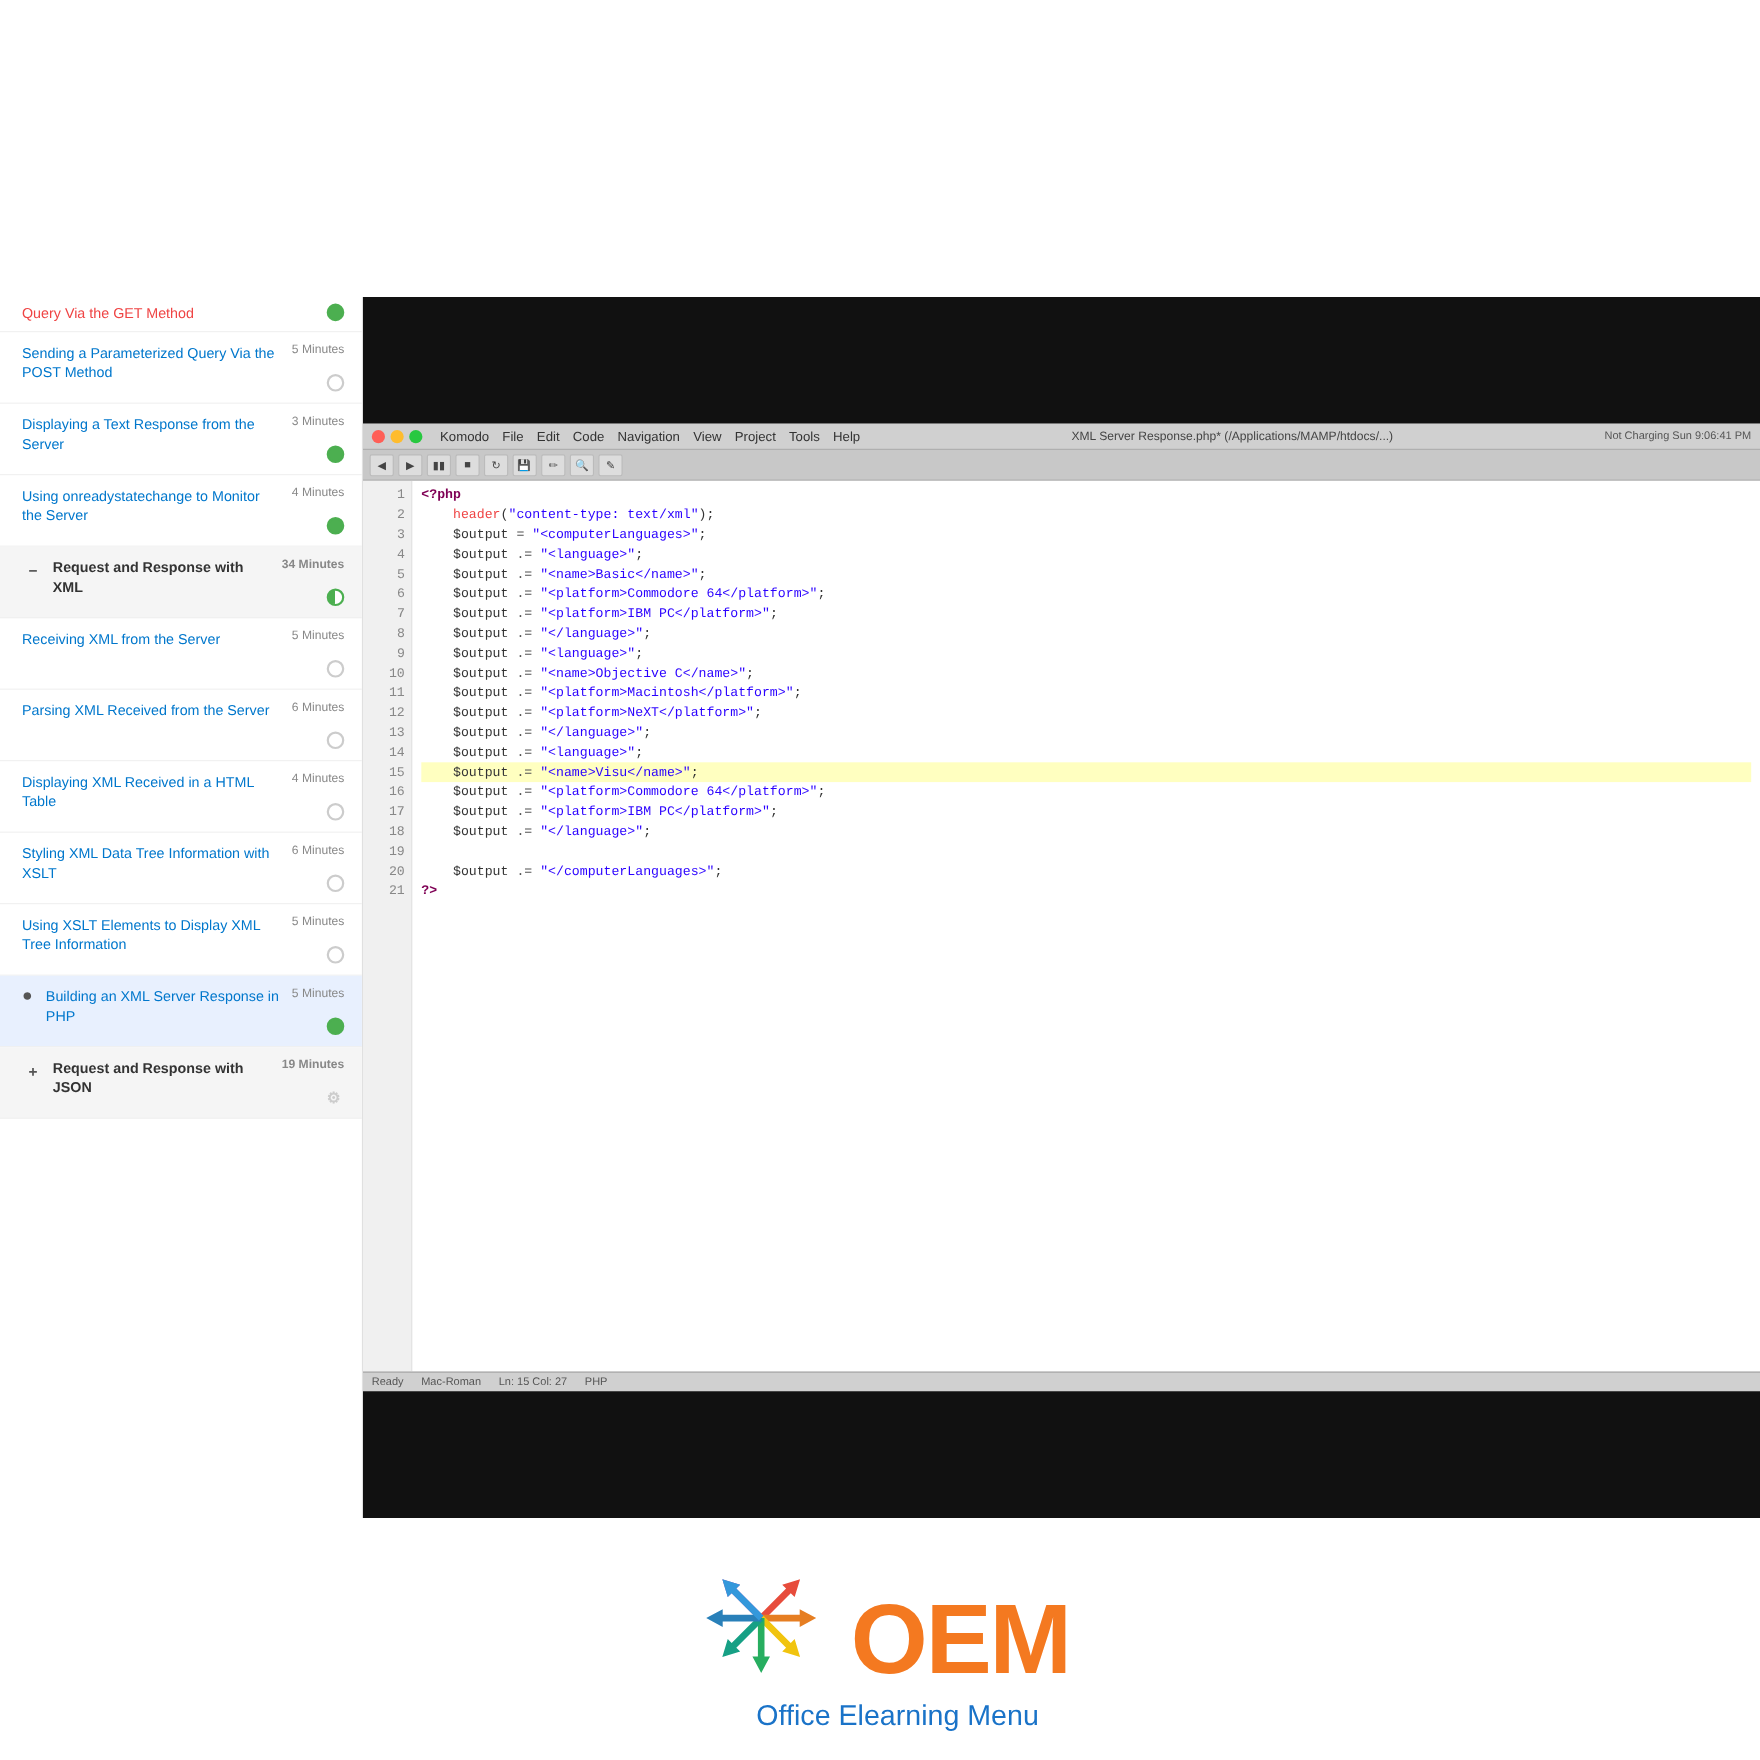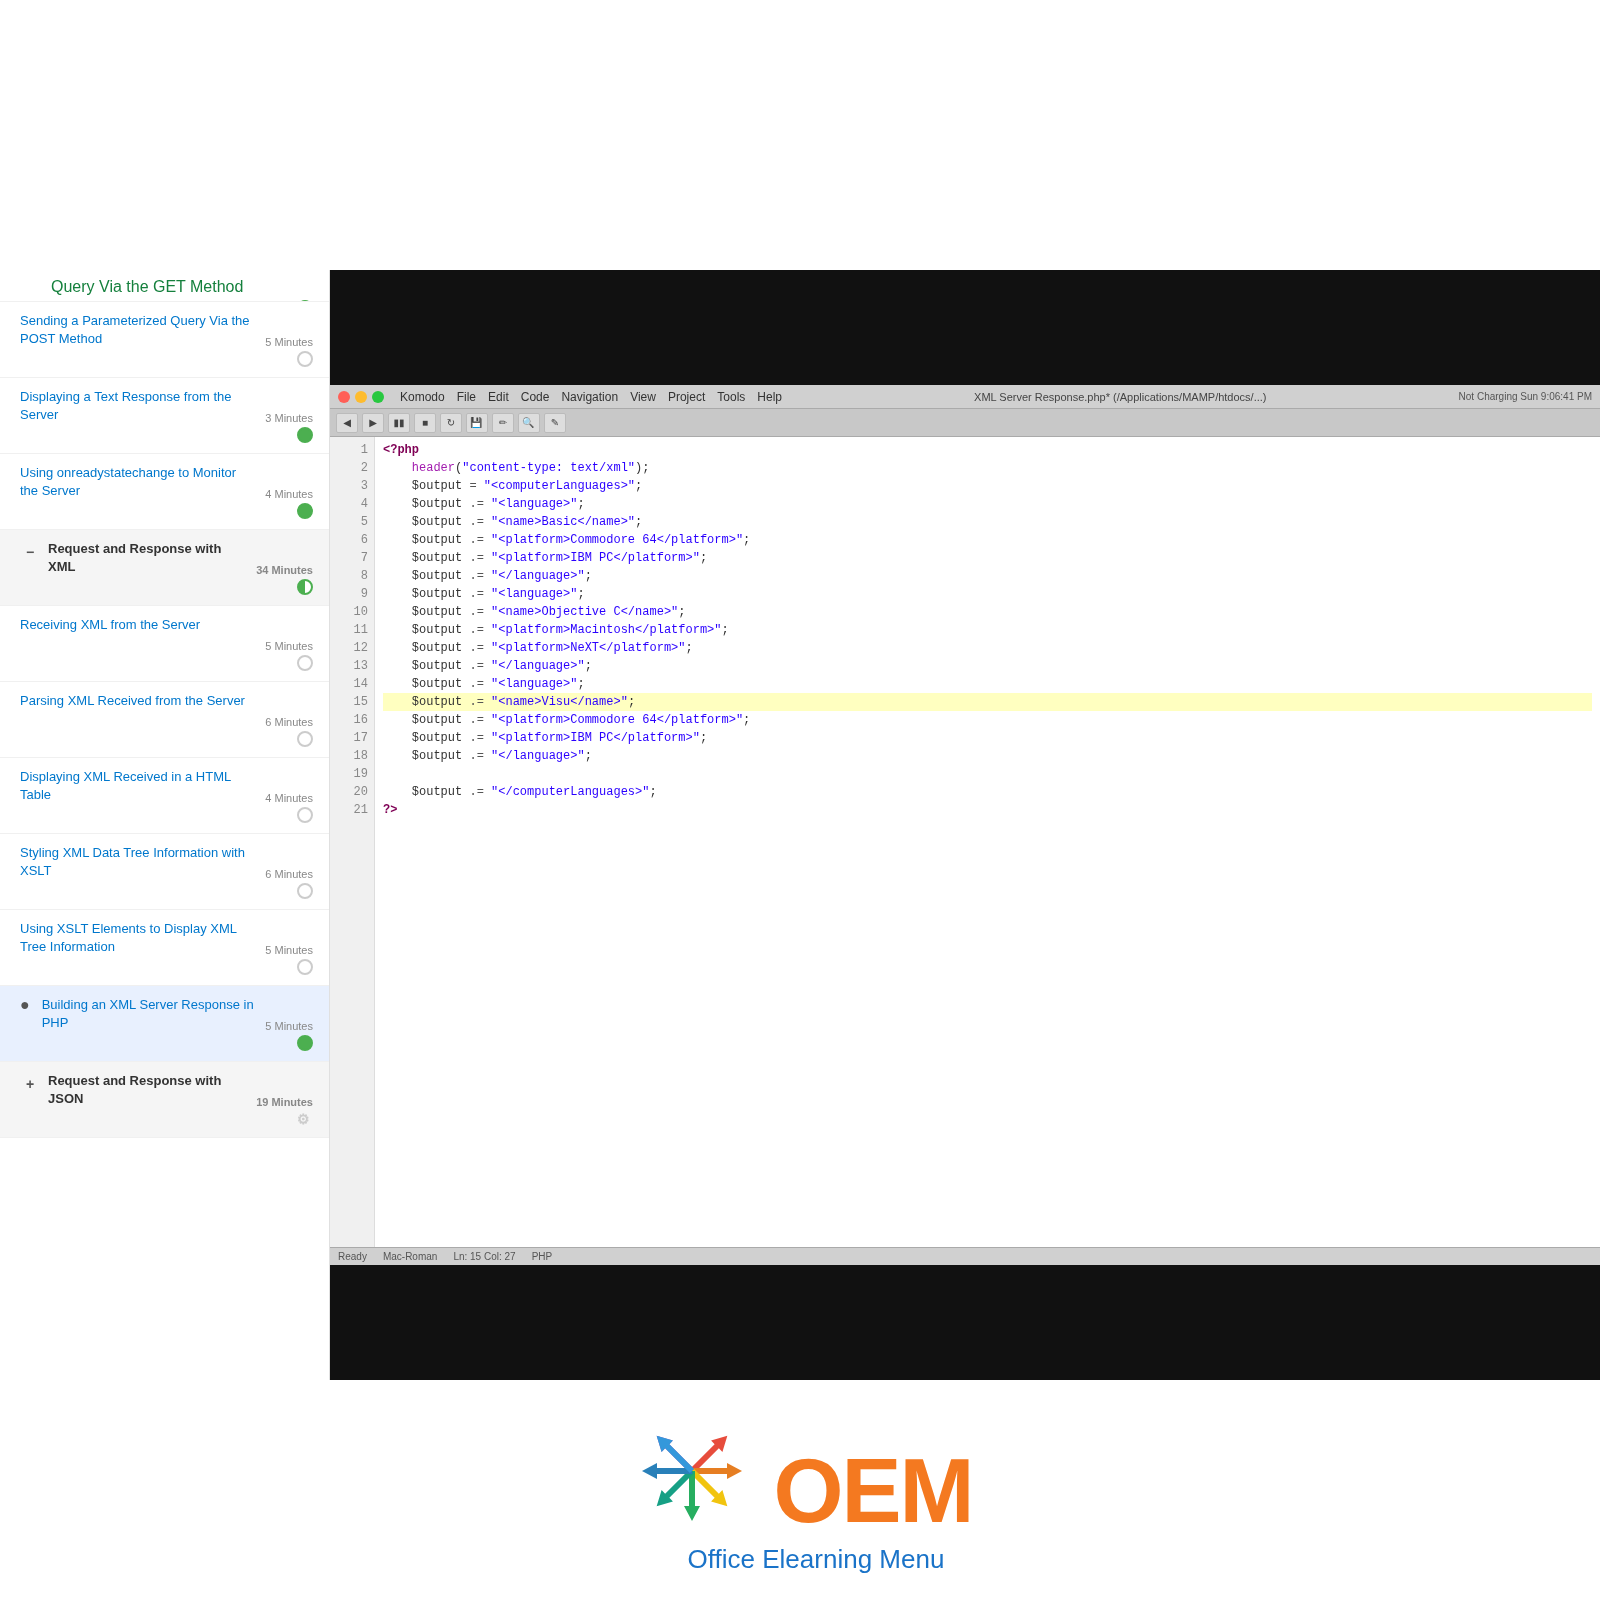--- a/index.html
+++ b/index.html
@@ -85,24 +85,23 @@
 
     .sidebar-item.section-header .sidebar-item-text {
       color: #333;
       font-weight: bold;
     }
 
     .sidebar-item-right {
       display: flex;
       flex-direction: column;
       align-items: flex-end;
-      gap: 3px;
+      gap: 16px;
       flex-shrink: 0;
       margin-left: 8px;
-      margin-top: 24px;
     }
 
     .duration {
       font-size: 11px;
       color: #888;
       white-space: nowrap;
     }
 
     .status-circle {
       width: 16px;
@@ -293,21 +292,21 @@
     .code-line {
       height: 18px;
       white-space: pre;
       color: #333;
     }
 
     .code-line.highlighted {
       background: #ffffc0;
     }
     .str { color: #2a00ff; }
-    .fn { color: #a21caf; }
+    .fn { color: #ef4444; }
     .var { color: #333; }
     .op { color: #555; }
     .php-tag { color: #7f0055; font-weight: bold; }
 
     
     .status-bar {
       background: #d0d0d0;
       height: 18px;
       display: flex;
       align-items: center;
@@ -372,23 +371,22 @@
       display: flex;
       align-items: flex-start;
       justify-content: space-between;
       padding: 6px 16px 6px 20px;
       border-bottom: 1px solid #f0f0f0;
       overflow: hidden;
       height: 32px;
     }
 
     .sidebar-item-partial .sidebar-item-text {
-      font-size: 16px;
-      color: #15803d;
-      margin-left: 31px;
+      font-size: 13px;
+      color: #ef4444;
     }
   </style>
 </head>
 <body>
 
 <div class="main-container">
 
   <div class="top-white"></div>
 
   <div class="content-row">

